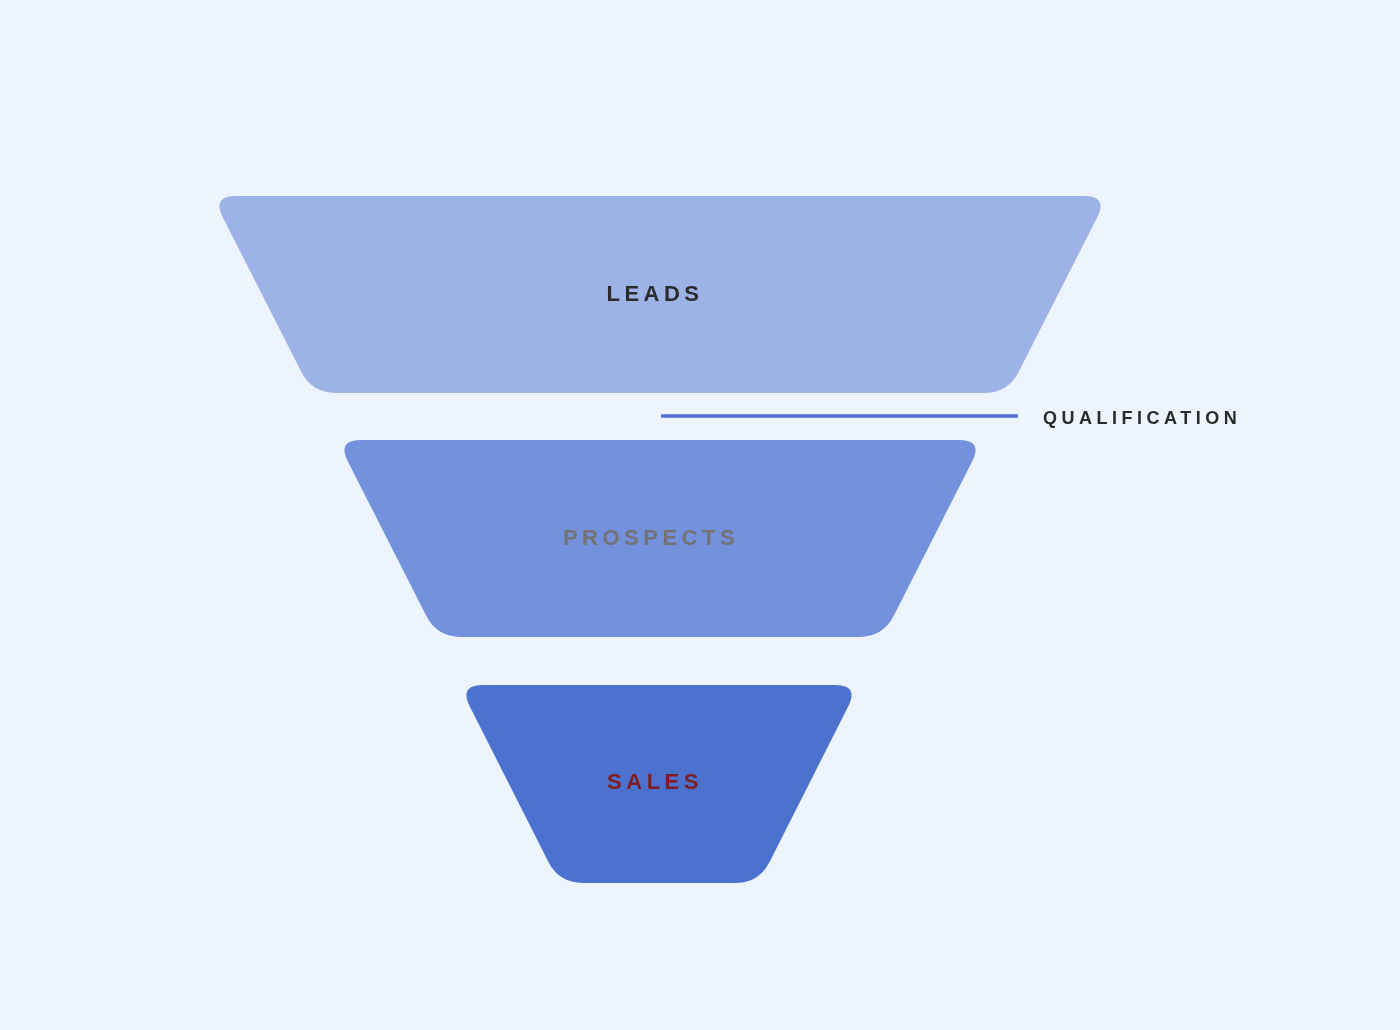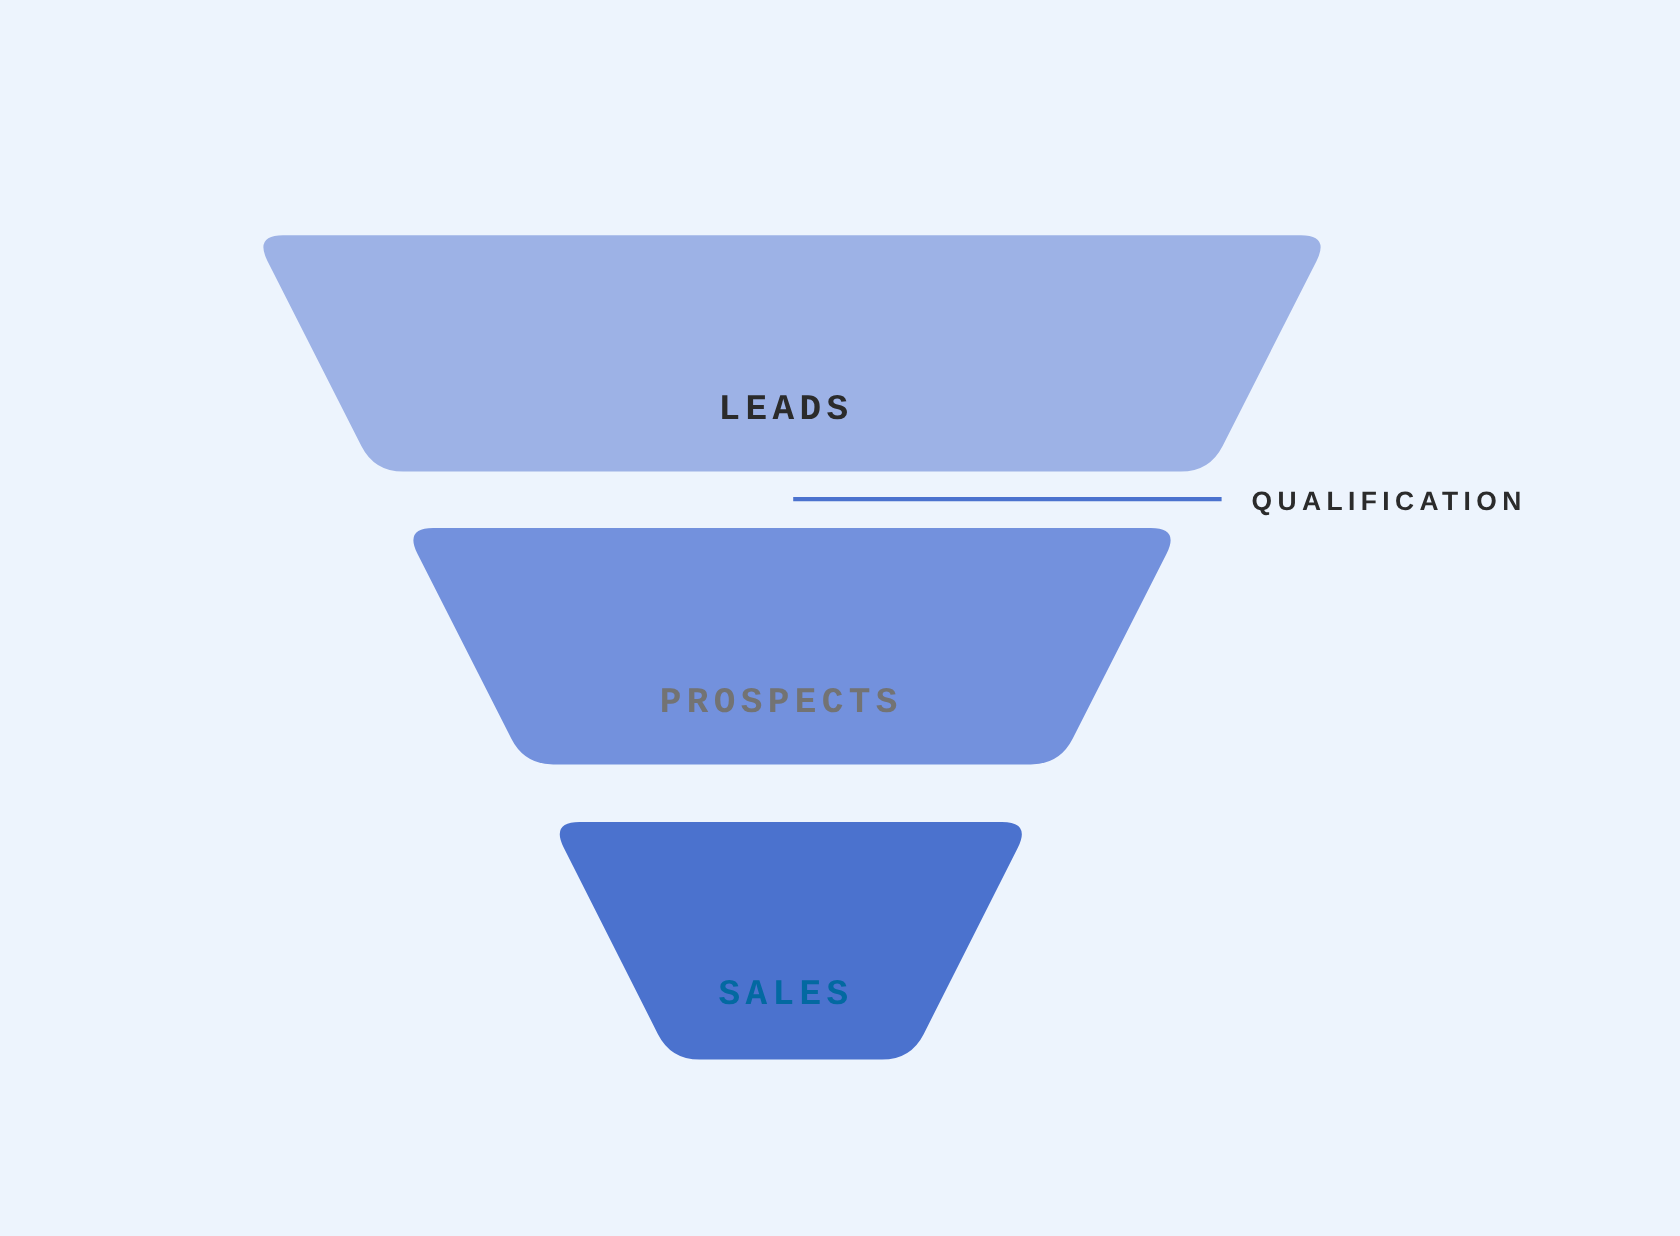--- a/index.html
+++ b/index.html
@@ -21,35 +21,34 @@
   #funnel-svg {
     position: absolute;
     left: 0;
     top: 0;
     width: 1400px;
     height: 1030px;
     display: block;
   }
   .stage-label {
     position: absolute;
-    font-family: Liberation Mono, monospace;
+    font-family: Liberation Sans, sans-serif;
     font-weight: bold;
-    font-size: 30px;
+    font-size: 22px;
     letter-spacing: 4.5px;
     color: #2b2b2b;
     white-space: nowrap;
     transform: translate(-50%, -50%);
     user-select: none;
-    margin-top: 48px;
   }
   .annotation-label {
     position: absolute;
     font-family: "Liberation Sans", sans-serif;
     font-weight: bold;
-    font-size: 22px;
+    font-size: 18px;
     letter-spacing: 4.5px;
     color: #2b2b2b;
     white-space: nowrap;
     transform: translateY(-50%);
     user-select: none;
   }
 </style>
 </head>
 <body style="background: rgb(237, 244, 253);">
 
@@ -62,19 +61,19 @@
         <path d="M 469.81959580398063 706.4227996918817 Q 459 685 483 685 L 835 685 Q 859 685 848.1804041960194 706.4227996918817 L 769.8195958039806 861.5772003081183 Q 759 883 735 883 L 583 883 Q 559 883 548.1804041960194 861.5772003081183 Z" fill="#4b72ce"></path>
       </g>
     <g id="annotation-connectors">
         <line x1="661" x2="1018" y1="416" y2="416" stroke="#4b72ce" stroke-width="3.5"></line>
       </g>
   </svg>
 
   <div id="stage-labels">
       <div class="stage-label" style="left: 655px; top: 294px; color: rgb(43, 43, 43);">LEADS</div>
       <div class="stage-label" style="left: 651px; top: 538px; color: #737373;">PROSPECTS</div>
-      <div class="stage-label" style="left: 655px; top: 782px; color: #0369a1;">SALES</div>
+      <div class="stage-label" style="left: 655px; top: 782px; color: #7f1d1d;">SALES</div>
     </div>
   <div id="annotation-labels">
       <div class="annotation-label" style="left: 1043px; top: 418px;">QUALIFICATION</div>
     </div>
 
 </div>
 
 </body></html>

